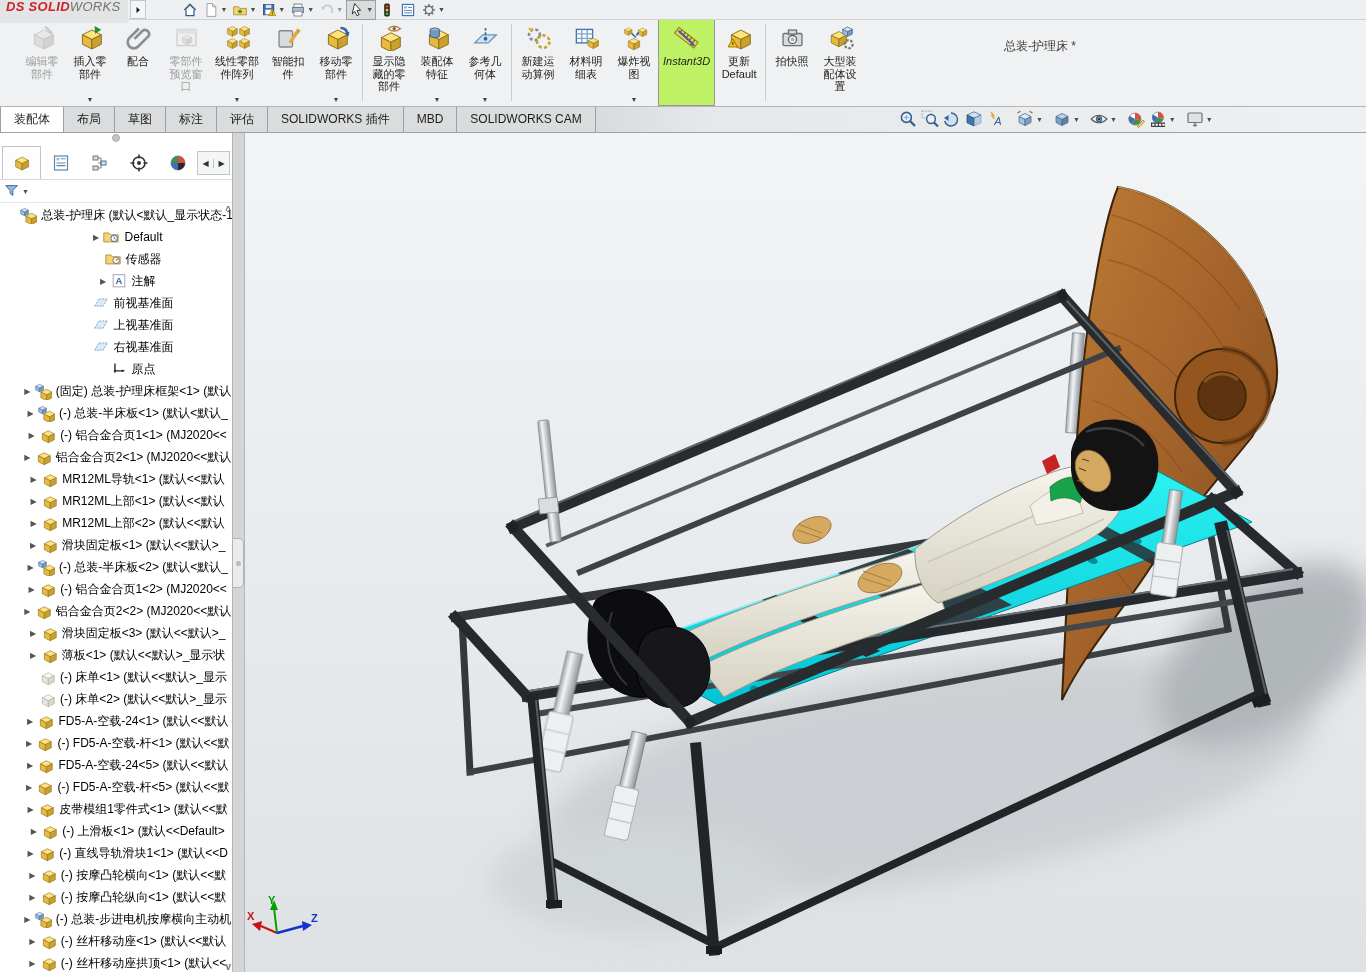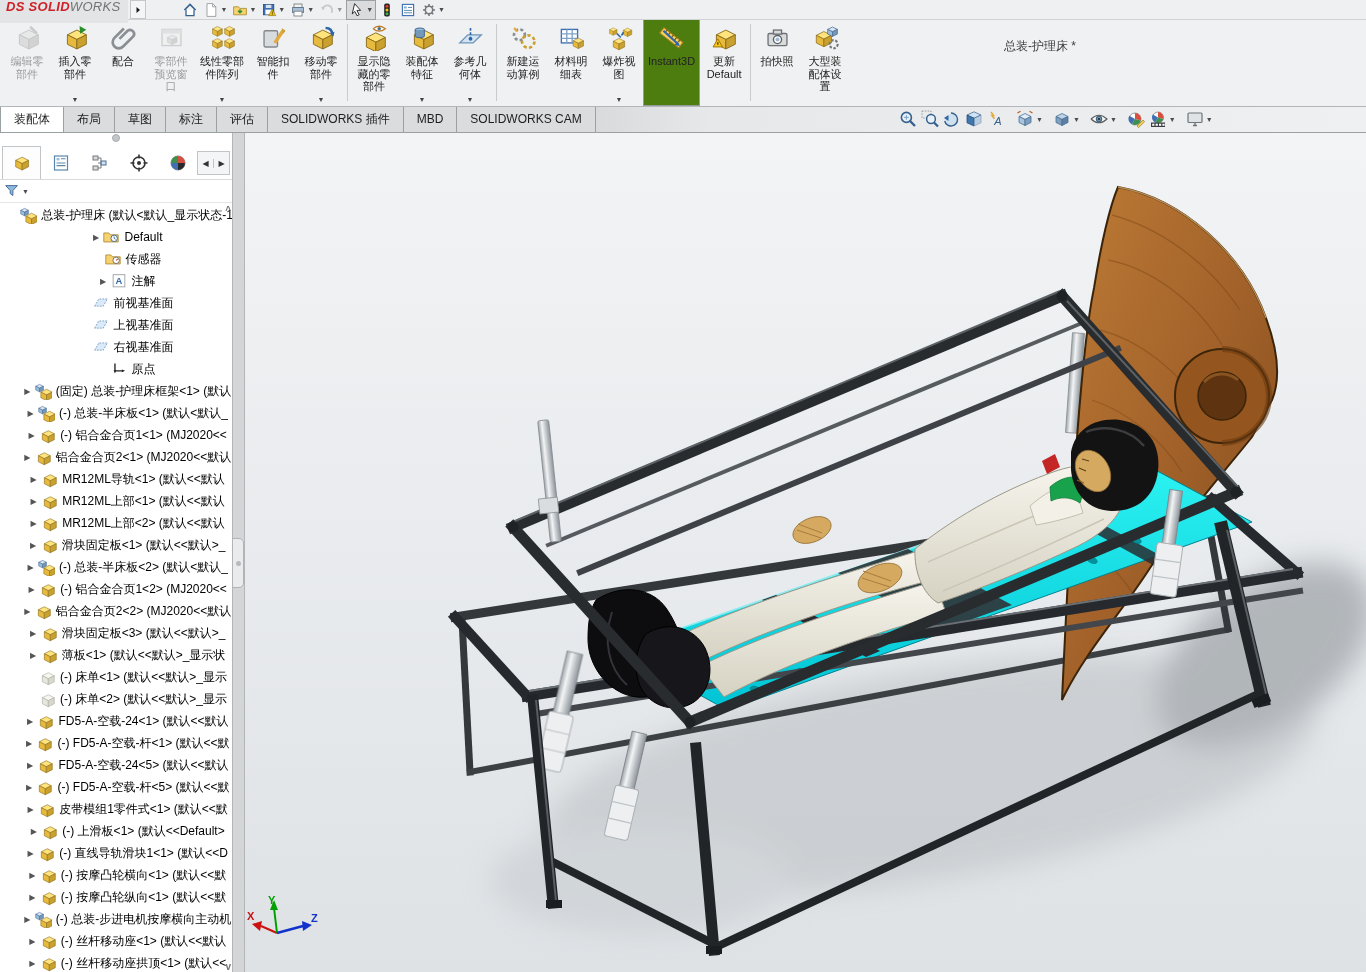--- a/index.html
+++ b/index.html
@@ -12,27 +12,27 @@
   .logo .lt{font-weight:normal;color:#737373;}
   .fly{width:14px;height:17px;display:flex;align-items:center;justify-content:center;margin-left:2px;border:1px solid #c5c8ca;background:#f4f5f6;}
   .qb{display:flex;align-items:center;gap:1px;margin-left:34px;}
   .qb-btn{display:flex;align-items:center;height:18px;padding:0 2px;}
   .qb-btn svg{width:16px;height:16px;}
   .qb-btn.pressed{background:#d9dbdc;border:1px solid #9aa0a3;}
   .qb-btn.disabled{opacity:.55;}
   .caret{font-size:7px;color:#4c4c4c;margin-left:1px;line-height:1;}
   .win-title{position:absolute;left:952px;top:2px;width:176px;text-align:center;color:#3c3c3c;font-size:12px;margin-top:36px;}
   .ribbon{position:absolute;top:19px;left:0;right:0;height:87px;background:#f0f1f2;
-    border-bottom:1px solid #b3b6b8;display:flex;align-items:stretch;padding-left:3px;z-index:29;}
+    border-bottom:1px solid #b3b6b8;display:flex;align-items:stretch;padding-left:18px;z-index:29;}
   .rb-btn{display:flex;flex-direction:column;align-items:center;padding:5px 5px 1px;min-width:38px;text-align:center;}
   .rb-icon svg{width:27px;height:27px;}
   .rb-label{font-size:11px;line-height:12.5px;white-space:pre-line;margin-top:1px;color:#222;}
   .rb-caret{font-size:7px;color:#444;margin-top:auto;padding-bottom:2px;line-height:1;}
   .rb-btn.disabled{opacity:.42;filter:grayscale(.9);}
-  .rb-btn.active{background:#4d7c0f;border:1px solid #97999b;padding:4px 4px 0;}
+  .rb-btn.active{background:#bef264;border:1px solid #97999b;padding:4px 4px 0;font-style:italic;}
   .rb-sep{width:1px;background:#c9cccd;margin:5px 2px;}
   .tabrow{position:absolute;top:106px;left:0;right:0;height:26px;
     background:linear-gradient(90deg,#d2d4d6 0%,#d2d4d6 40%,#e6e8ea 52%,#eef0f2 100%);
     border-bottom:1px solid #9ba0a3;display:flex;align-items:flex-end;z-index:28;}
   .tab{height:25px;line-height:25px;padding:0 13px;background:#dadcdd;border:1px solid #9ba0a3;
     border-bottom:none;margin-right:-1px;color:#1d1d1d;white-space:nowrap;}
   .tab.active{background:#ffffff;position:relative;z-index:2;}
   .hud{position:absolute;left:897px;top:3px;display:flex;align-items:center;}
   .hud-btn{display:flex;align-items:center;padding:0 1px;}
   .hud-btn svg{width:20px;height:20px;}

